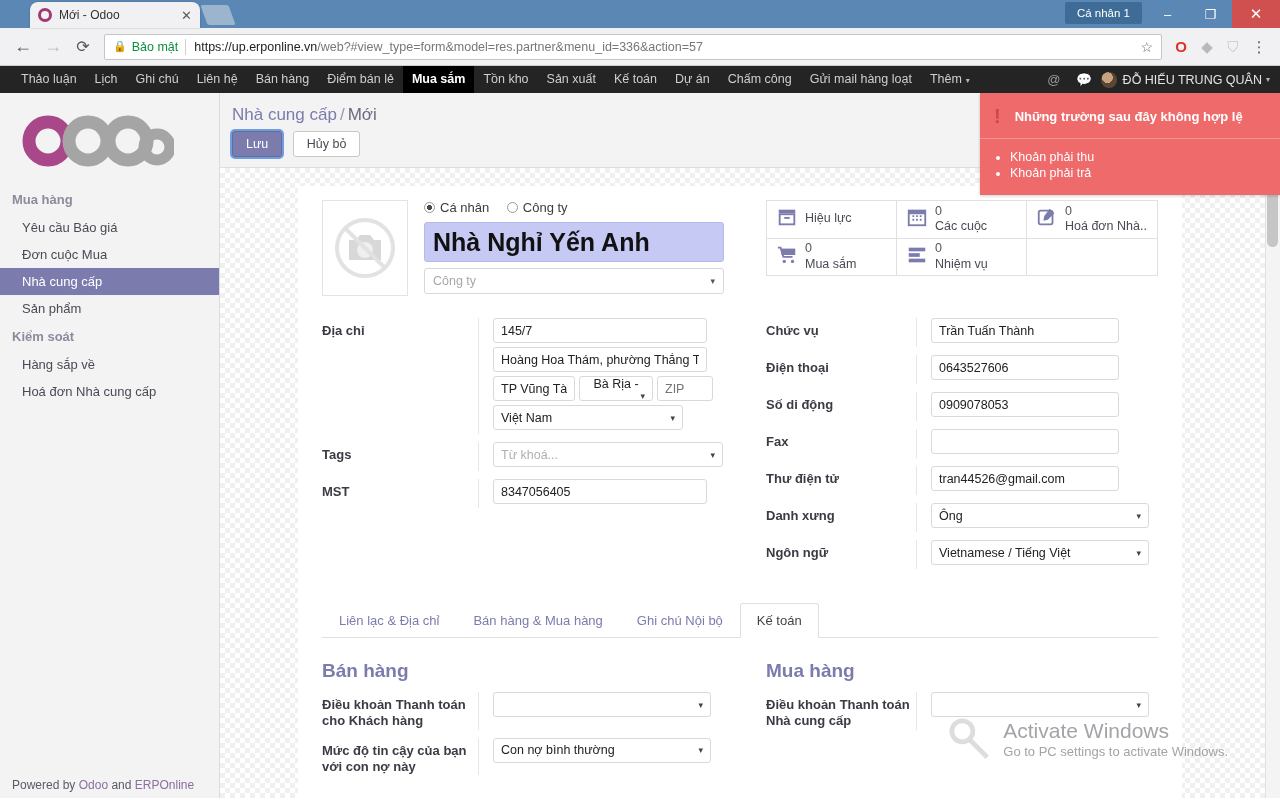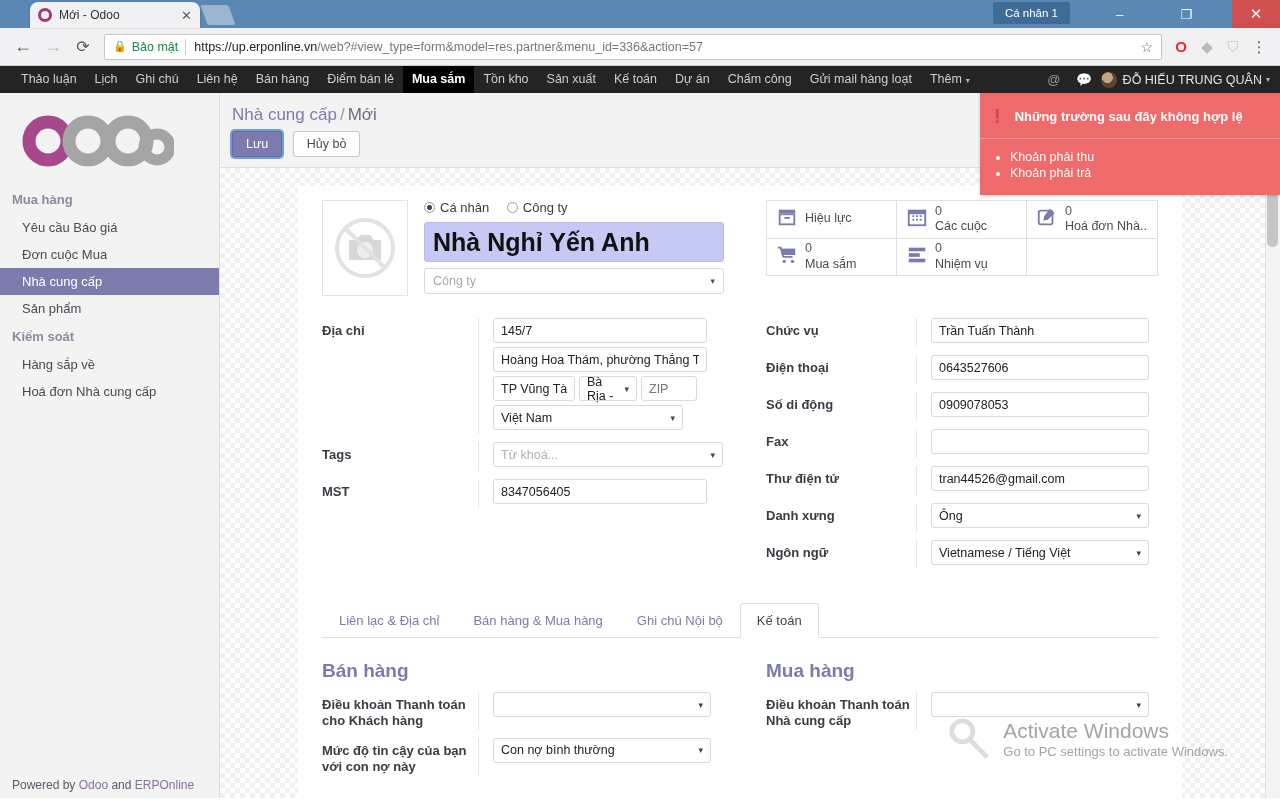--- a/index.html
+++ b/index.html
@@ -30,21 +30,21 @@
     overflow:hidden; text-overflow:ellipsis; flex:1;
   }
   .tab-close { font-size:13px; color:#5c5c5c; padding-left:4px; }
   .tab-skew {
     width:28px; height:20px; background:#9cb5cf;
     transform:skewX(20deg); margin-left:4px; margin-bottom:3px;
     border-radius:2px;
   }
   .win-right {
     position:absolute; right:0; top:0; height:28px;
-    display:flex; align-items:stretch;gap:24px;
+    display:flex; align-items:stretch;
   }
   .profile-chip {
     background:#3f6c96; color:#fff; font-size:11.5px;
     display:flex; align-items:center; padding:0 12px; margin:2px 4px 4px 0;
     border-radius:2px;
   }
   .wbtn { width:43px; display:flex; align-items:center; justify-content:center;
     color:#fff; font-size:13px; }
   .wbtn.close { background:#d05050; width:48px; font-size:15px; }
 
@@ -196,35 +196,35 @@
   .col.right { padding-left:26px; }
   .frow { display:flex; align-items:flex-start; margin-bottom:8px; }
   .flabel {
     width:156px; font-size:13px; color:#3b3b44; font-weight:bold;
     padding-top:5px; flex:none; line-height:1.25;
   }
   .fsep { width:1px; background:#e6e6e6; align-self:stretch; margin-right:14px;
     min-height:26px; }
   .fctl { flex:1; }
   .inp {
-    width:218px; height:25px; border:1px solid #d9d9d9; border-radius:3px;
+    width:188px; height:25px; border:1px solid #d9d9d9; border-radius:3px;
     font-size:12.5px; color:#222; padding:0 7px; background:#fff;
     font-family:"Liberation Sans", sans-serif; margin-bottom:4px; display:block;
   }
   .inp.ph { color:#b0b0b0; }
   .inp.wide { width:214px; }
   .sel {
     width:218px; height:25px; border:1px solid #d9d9d9; border-radius:3px;
     font-size:12.5px; color:#222; padding:0 7px; background:#fff;
     display:flex; align-items:center; margin-bottom:4px;
   }
   .sel .car { margin-left:auto; font-size:9px; color:#444; }
   .csz { display:flex; gap:4px; margin-bottom:4px; }
   .csz .city { width:82px; }
-  .csz .state { width:58px; }
+  .csz .state { width:74px;flex-direction:column; }
   .csz .zip { width:56px; }
   .csz .inp, .csz .sel { margin-bottom:0; }
 
   
   .tabs {
     display:flex; border-bottom:1px solid #dfdfdf; margin-top:26px;
     font-size:13px;
   }
   .tab-item {
     padding:9px 16px; color:#7c7bad; cursor:pointer;

